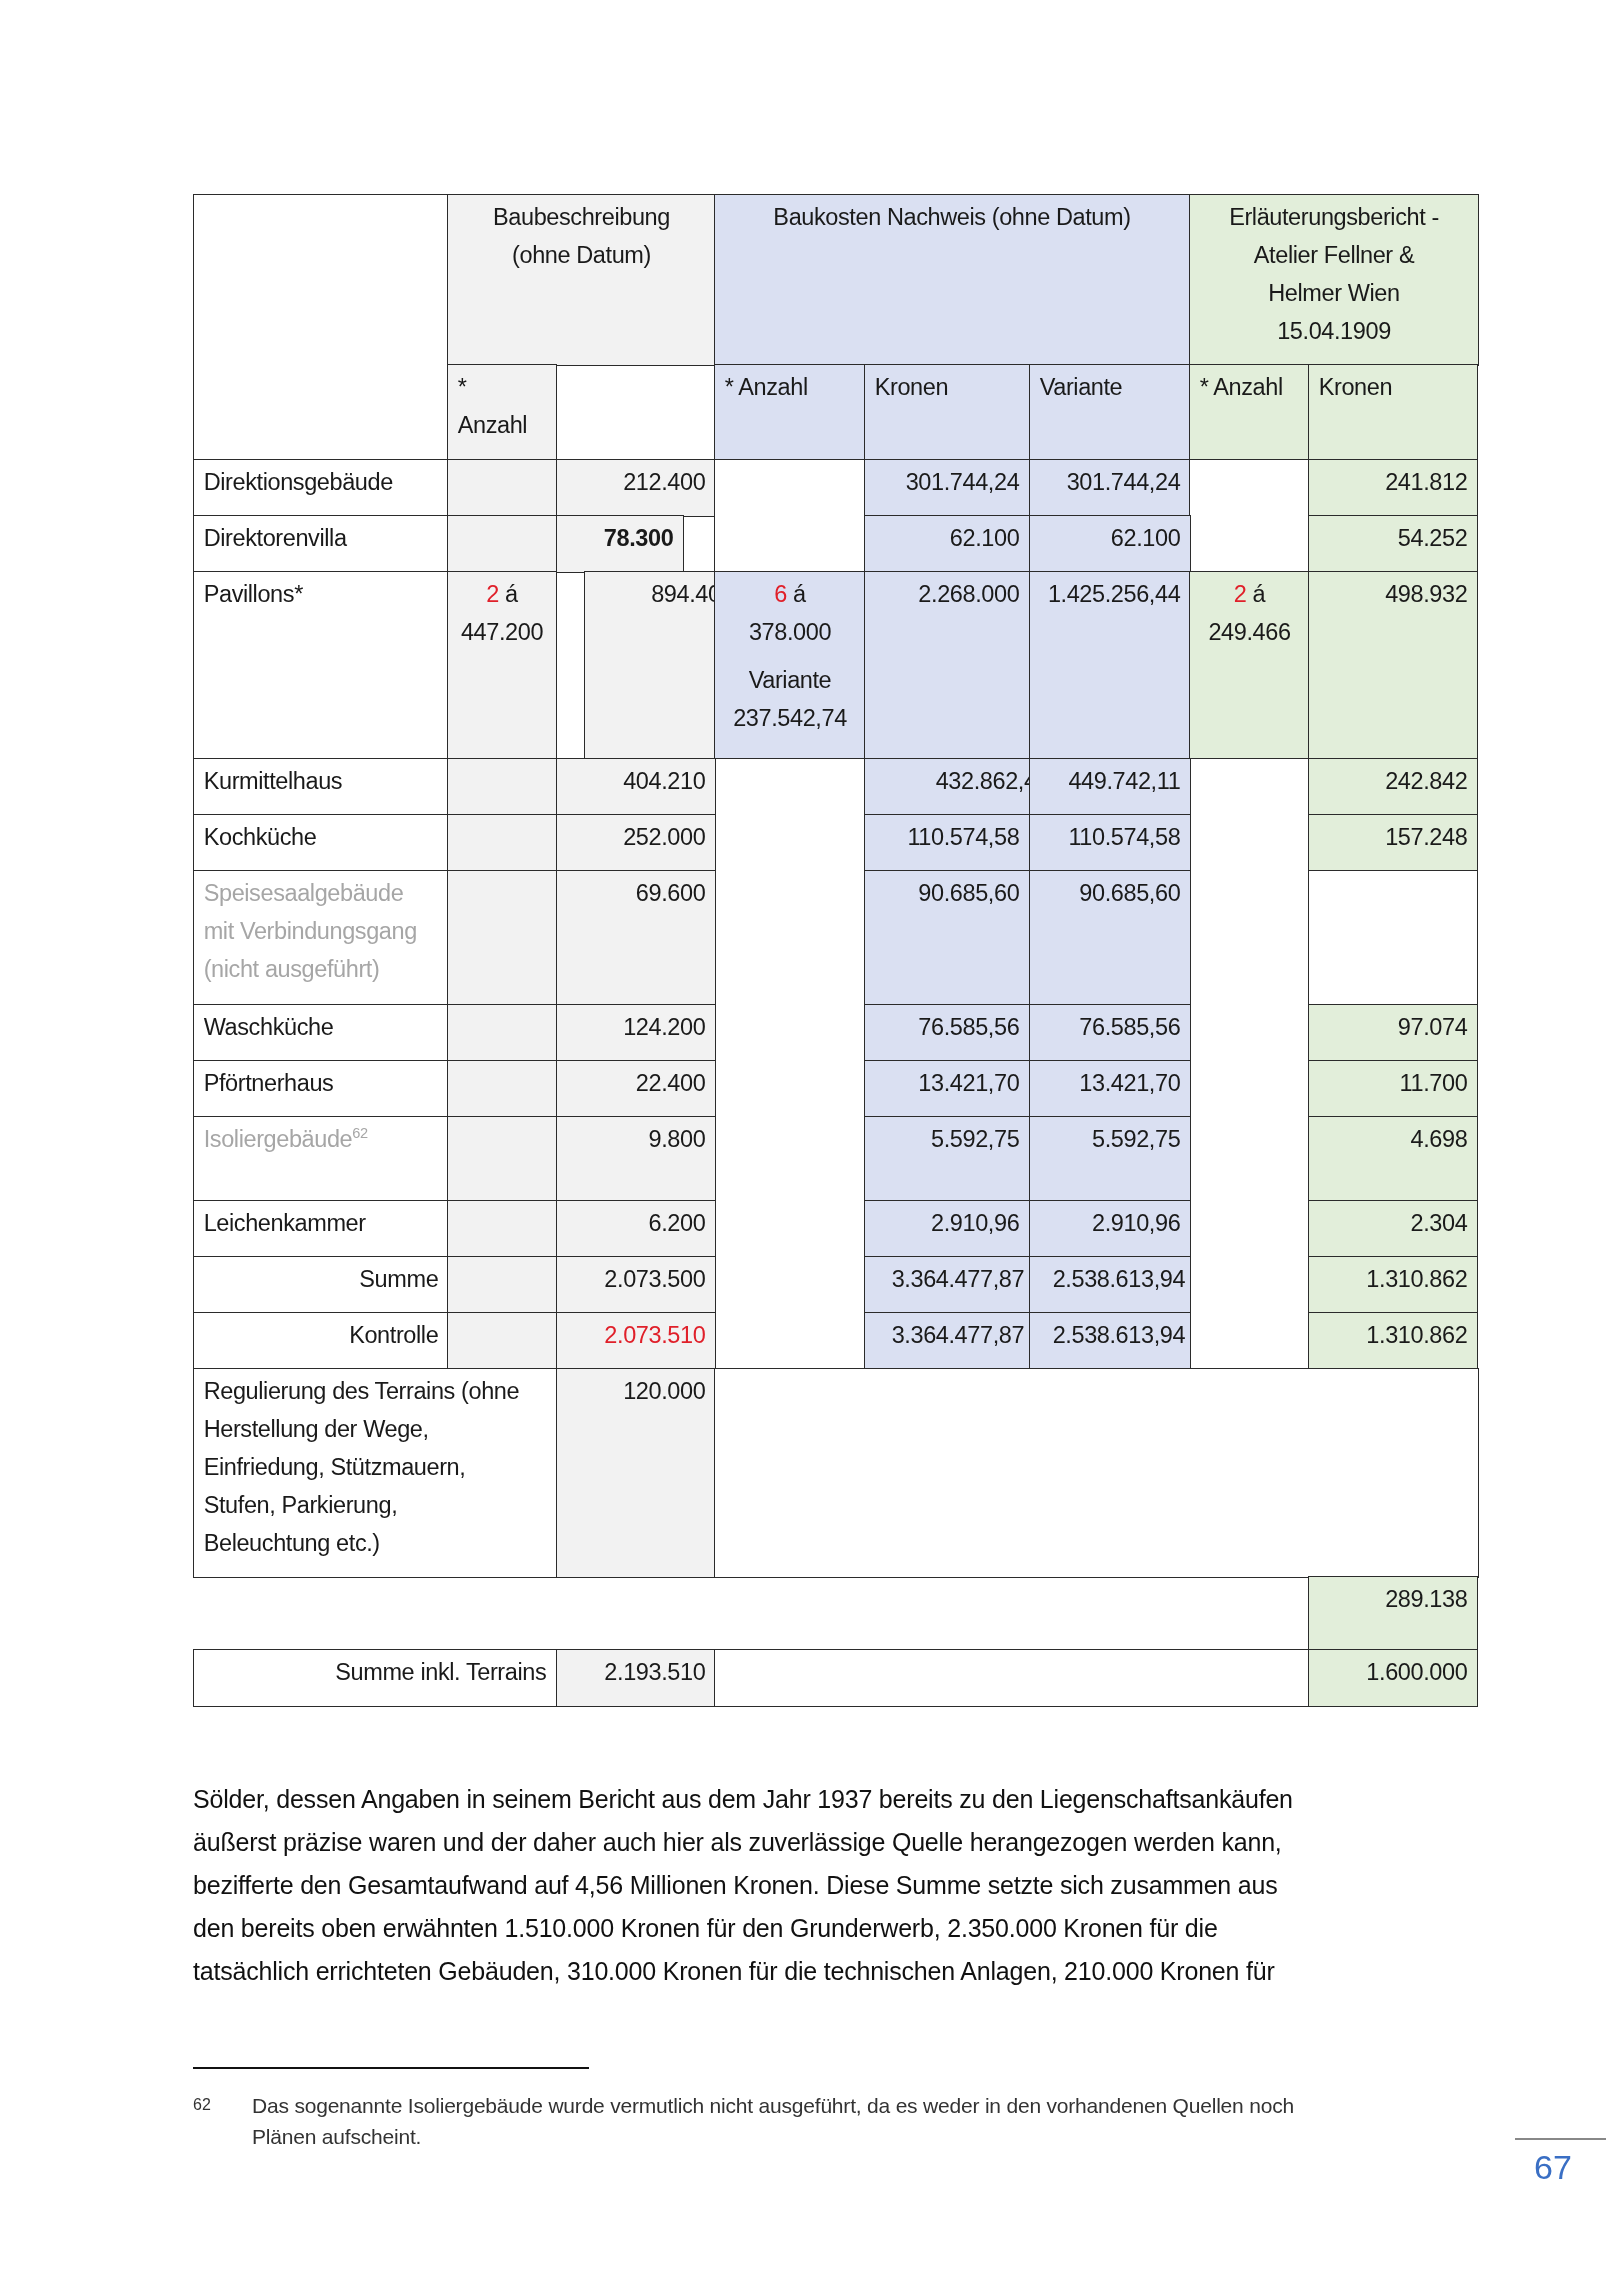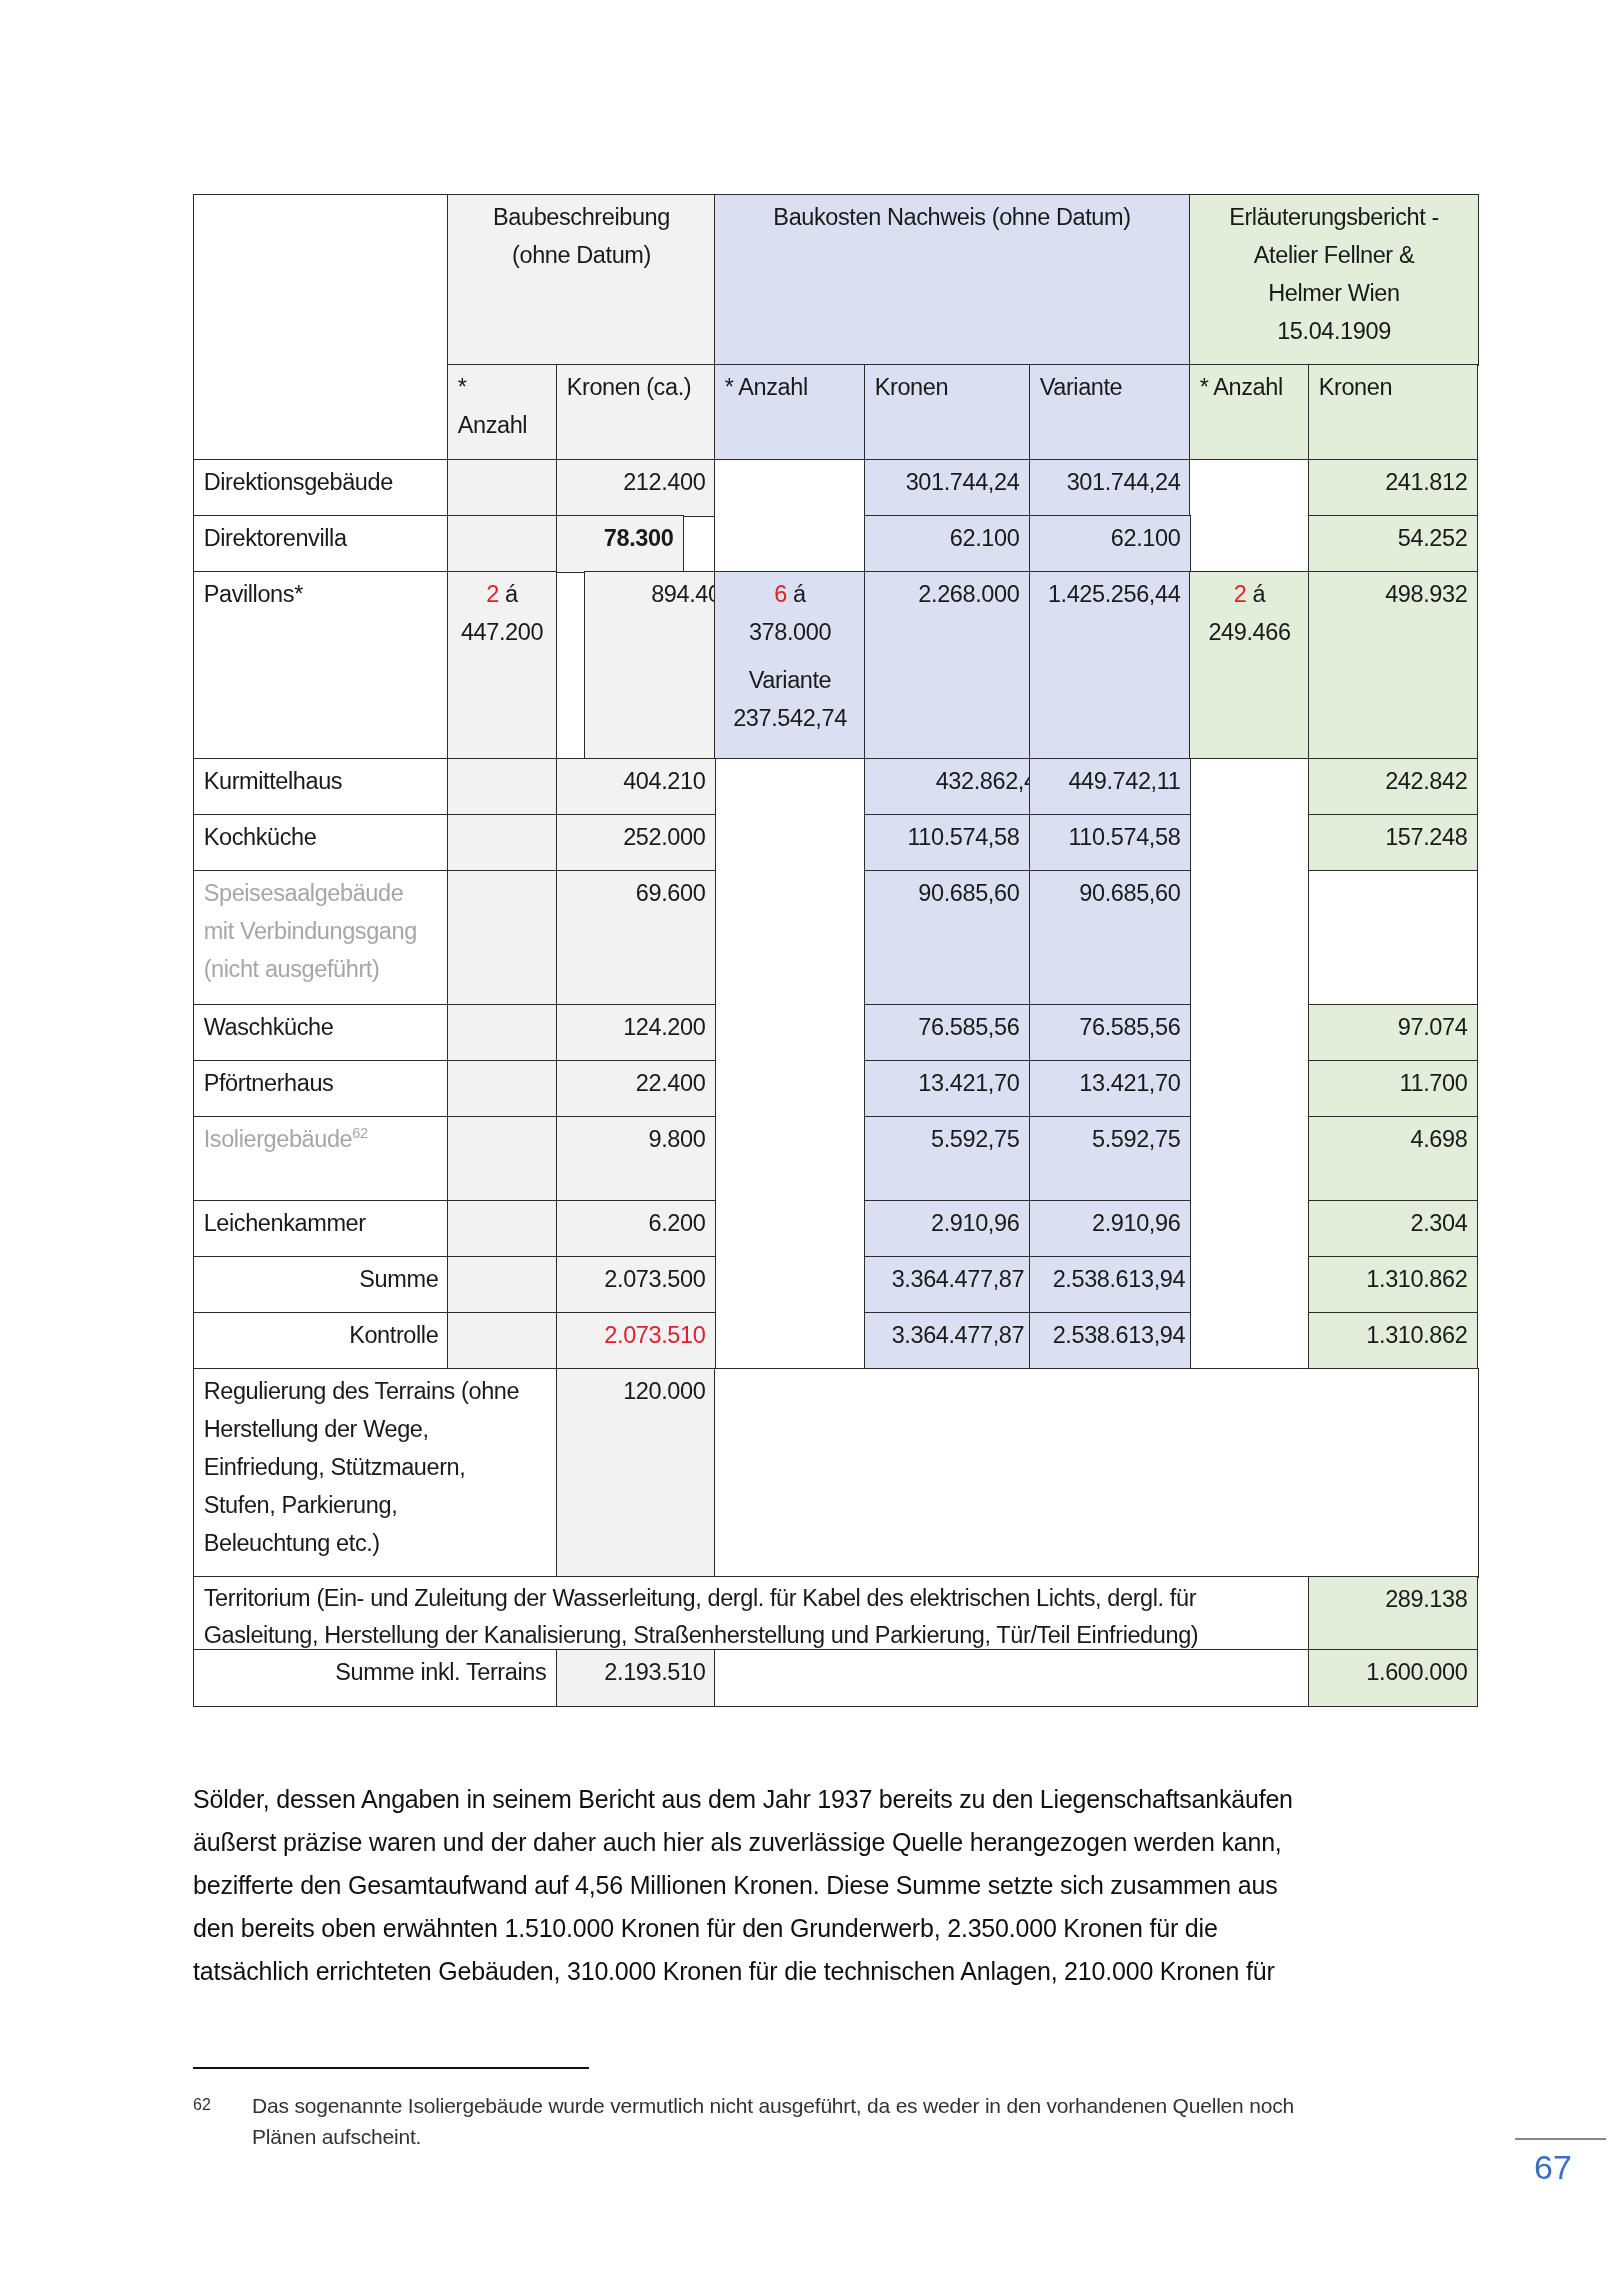--- a/index.html
+++ b/index.html
@@ -39,21 +39,20 @@
     <span>Erläuterungsbericht -</span><br>
     <span>Atelier Fellner &amp;</span><br>
     <span>Helmer Wien</span><br>
     <span>15.04.1909</span>
   </div>
 
   <div class="cell grey l" style="left:447px;top:364px;width:110px;height:96px;">
     <span>*</span><br>
     <span>Anzahl</span>
   </div>
-  <div class="cell grey l" style="left:556px;top:364px;width:160px;height:96px;">Kronen (ca.)</div>
   <div class="cell blue l" style="left:714px;top:364px;width:152px;height:96px;">* Anzahl</div>
   <div class="cell blue l" style="left:864px;top:364px;width:166px;height:96px;">Kronen</div>
   <div class="cell blue l" style="left:1029px;top:364px;width:162px;height:96px;">Variante</div>
   <div class="cell green l" style="left:1189px;top:364px;width:121px;height:96px;">* Anzahl</div>
   <div class="cell green l" style="left:1308px;top:364px;width:170px;height:96px;">Kronen</div>
 
   <div class="cell white l" style="left:193px;top:459px;width:256px;height:58px;">Direktionsgebäude</div>
   <div class="cell grey" style="left:447px;top:459px;width:110px;height:58px;"></div>
   <div class="cell grey r" style="left:556px;top:459px;width:160px;height:58px;">212.400</div>
   <div class="cell white" style="left:714px;top:459px;width:152px;height:114px;"></div>
@@ -165,24 +164,20 @@
   <div class="cell white l" style="left:193px;top:1368px;width:364px;height:210px;">
     <span>Regulierung des Terrains (ohne</span><br>
     <span>Herstellung der Wege,</span><br>
     <span>Einfriedung, Stützmauern,</span><br>
     <span>Stufen, Parkierung,</span><br>
     <span>Beleuchtung etc.)</span>
   </div>
   <div class="cell grey r" style="left:556px;top:1368px;width:160px;height:210px;">120.000</div>
   <div class="cell white" style="left:714px;top:1368px;width:765px;height:210px;"></div>
 
-  <div class="cell white l" style="left:193px;top:1576px;width:1117px;height:74px;line-height:37px;">
-    <span>Territorium (Ein- und Zuleitung der Wasserleitung, dergl. für Kabel des elektrischen Lichts, dergl. für</span><br>
-    <span>Gasleitung, Herstellung der Kanalisierung, Straßenherstellung und Parkierung, Tür/Teil Einfriedung)</span>
-  </div>
   <div class="cell green r" style="left:1308px;top:1576px;width:170px;height:74px;">289.138</div>
 
   <div class="cell white r" style="left:193px;top:1649px;width:364px;height:58px;">Summe inkl. Terrains</div>
   <div class="cell grey r" style="left:556px;top:1649px;width:160px;height:58px;">2.193.510</div>
   <div class="cell white" style="left:714px;top:1649px;width:596px;height:58px;"></div>
   <div class="cell green r" style="left:1308px;top:1649px;width:170px;height:58px;">1.600.000</div>
 
   <div class="body-text">
     <span>Sölder, dessen Angaben in seinem Bericht aus dem Jahr 1937 bereits zu den Liegenschaftsankäufen</span><br>
     <span>äußerst präzise waren und der daher auch hier als zuverlässige Quelle herangezogen werden kann,</span><br>

